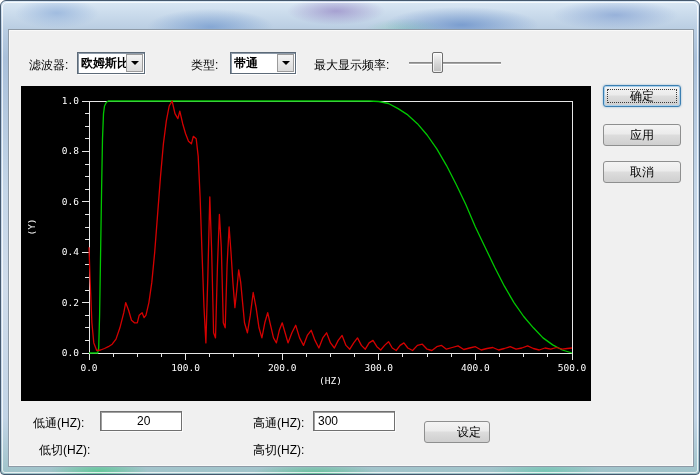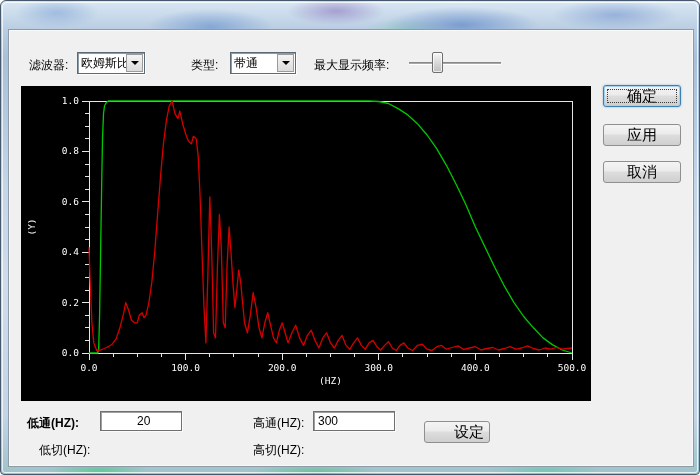--- a/index.html
+++ b/index.html
@@ -52,21 +52,21 @@
 
   .lbl { position:absolute; font-size:12px; color:#000; white-space:nowrap; }
 
   
   .combo {
     position:absolute; height:22px; background:#fff;
     border:1px solid #5c6a78;
     box-shadow:inset 1px 1px 0 #8d9aa8, 1px 1px 0 #fdfdfd;
     display:flex; align-items:center; cursor:default;
   }
-  .combo .combo-text { flex:1; font-size:12px; padding-left:3px; white-space:nowrap; overflow:hidden; }
+  .combo .combo-text { flex:1; font-size:12px; padding-left:3px; white-space:nowrap; overflow:hidden;font-weight:bold; }
   .combo .combo-arrow {
     width:17px; height:18px; margin-right:1px;
     background:linear-gradient(180deg,#f4f4f4,#dcdcdc);
     border:1px solid #9b9b9b;
     display:flex; align-items:center; justify-content:center;
   }
   .combo .combo-arrow span {
     width:0; height:0; border-left:4px solid transparent;
     border-right:4px solid transparent; border-top:4px solid #000;
   }
@@ -81,21 +81,21 @@
     position:absolute; top:0px; width:11px; height:21px;
     background:linear-gradient(180deg,#f8f8f8,#d3d3d3 60%,#bfbfbf);
     border:1px solid #6e6e6e; border-radius:2px;
     box-shadow:inset 0 0 0 1px rgba(255,255,255,.7); cursor:pointer;
   }
 
   .plot { position:absolute; left:20px; top:85px; width:570px; height:315px; background:#000; }
 
   
   .btn {
-    position:absolute; width:78px; height:22px; font-size:15px; color:#000;
+    position:absolute; width:78px; height:22px; font-size:12px; color:#000;
     background:linear-gradient(180deg,#f4f4f4 0%,#ebebeb 45%,#dddddd 50%,#cfcfcf 100%);
     border:1px solid #8e8f8f; border-radius:3px; text-align:center; line-height:20px;
     cursor:pointer; font-family:inherit;
   }
   .btn.default {
     border-color:#3c7fb1;
     box-shadow:inset 0 0 0 1px #a9d0ec, 0 0 2px rgba(60,127,177,.6);
   }
   .btn.default::before {
     content:""; position:absolute; inset:3px; border:1px dotted #3b3b3b; border-radius:1px;
@@ -201,21 +201,21 @@
         <text x="14" y="141" fill="#ffffff" text-anchor="middle" font-size="9.5px" transform="rotate(-90 14 141)">(Y)</text>
         <polyline points="68.0,267.0 76.7,267.0 77.7,262.0 78.6,229.2 79.6,166.2 80.6,103.2 81.5,52.8 82.5,27.6 83.5,20.0 85.4,16.3 87.3,15.0 348.1,15.0 357.8,15.5 367.5,17.5 377.1,22.6 386.8,28.9 396.4,37.7 406.1,49.0 415.8,62.9 425.4,79.3 435.1,98.2 444.7,118.3 454.4,141.0 464.1,161.2 473.7,181.3 483.4,200.2 493.0,216.6 502.7,230.5 512.4,241.8 522.0,251.9 531.7,258.9 541.3,264.0 551.0,267.0" fill="none" stroke="#00c800" stroke-width="1.3" stroke-linejoin="round"></polyline>
         <polyline points="68.0,161.2 69.0,191.4 70.9,236.8 72.8,256.9 75.7,264.5 79.6,264.0 83.5,262.5 87.3,260.7 91.2,258.2 95.0,253.1 98.9,241.8 102.8,226.7 104.7,216.6 107.6,224.2 110.5,234.2 113.4,236.8 116.3,236.8 118.2,229.2 121.1,226.7 123.1,231.7 125.0,229.2 127.9,216.6 130.8,196.4 133.7,166.2 136.6,128.4 139.5,90.6 142.4,57.8 145.3,35.2 148.2,20.0 151.1,15.0 154.0,27.6 156.9,32.6 158.8,25.1 161.7,37.7 164.6,47.8 167.5,55.3 170.4,57.8 172.3,50.3 175.2,52.8 177.2,70.4 179.1,110.8 181.0,166.2 183.0,221.6 184.9,256.9 186.8,191.4 188.8,110.8 190.7,166.2 192.6,246.8 194.5,251.9 196.5,178.8 198.4,128.4 200.3,161.2 202.3,236.8 204.2,241.8 206.1,178.8 208.1,141.0 210.0,166.2 211.9,196.4 213.9,221.6 215.8,204.0 217.7,183.8 219.7,196.4 221.6,216.6 223.5,236.8 226.4,246.8 229.3,229.2 232.2,206.5 235.1,221.6 238.0,241.8 240.9,251.9 243.8,236.8 246.7,226.7 249.6,239.3 252.5,251.9 255.4,256.9 258.3,244.3 261.2,236.8 264.1,246.8 267.0,256.9 270.9,246.8 274.7,239.3 278.6,251.9 282.5,259.4 286.3,249.4 290.2,244.3 294.0,254.4 297.9,262.0 301.8,251.9 305.6,246.8 309.5,256.9 313.4,262.0 317.2,254.4 321.1,249.4 325.0,259.4 328.8,263.2 332.7,256.9 336.5,251.9 340.4,259.4 344.3,263.2 348.1,256.9 352.0,254.4 355.9,260.7 359.7,264.0 363.6,259.4 367.5,255.7 371.3,262.0 375.2,264.5 379.1,259.4 382.9,256.9 386.8,262.0 391.6,264.5 396.4,259.4 401.3,258.2 406.1,263.2 410.9,264.5 415.8,260.7 420.6,259.4 425.4,263.2 431.2,261.5 437.0,259.9 442.8,263.5 448.6,262.0 454.4,260.7 460.2,264.0 466.0,262.5 471.8,261.5 477.6,264.0 483.4,262.5 489.2,260.7 495.0,263.2 500.8,262.0 506.6,259.9 512.4,262.5 518.2,264.0 524.0,262.0 529.7,263.2 535.5,261.5 541.3,263.2 546.2,262.5 551.0,262.0" fill="none" stroke="#d40000" stroke-width="1.3" stroke-linejoin="round"></polyline>
       </svg>
   </div>
 
   <button class="btn default" style="left:602px; top:84px;">确定</button>
   <button class="btn" style="left:602px; top:123px;">应用</button>
   <button class="btn" style="left:602px; top:160px;">取消</button>
 
-  <span class="lbl" style="left:26px; top:414px;font-weight:bold;">低通(HZ):</span>
+  <span class="lbl" style="left:32px; top:414px;">低通(HZ):</span>
   <input class="field" style="left: 99px; top: 410px; padding-left: 36px;" value="20">
 
   <span class="lbl" style="left:252px; top:414px;">高通(HZ):</span>
   <input class="field" style="left: 312px; top: 410px;" value="300">
 
   <span class="lbl" style="left:38px; top:441px;">低切(HZ):</span>
 
   <span class="lbl" style="left:252px; top:441px;">高切(HZ):</span>
 
   <button class="btn" style="left:423px; top:420px; width:66px;padding-left:24px;">设定</button>

